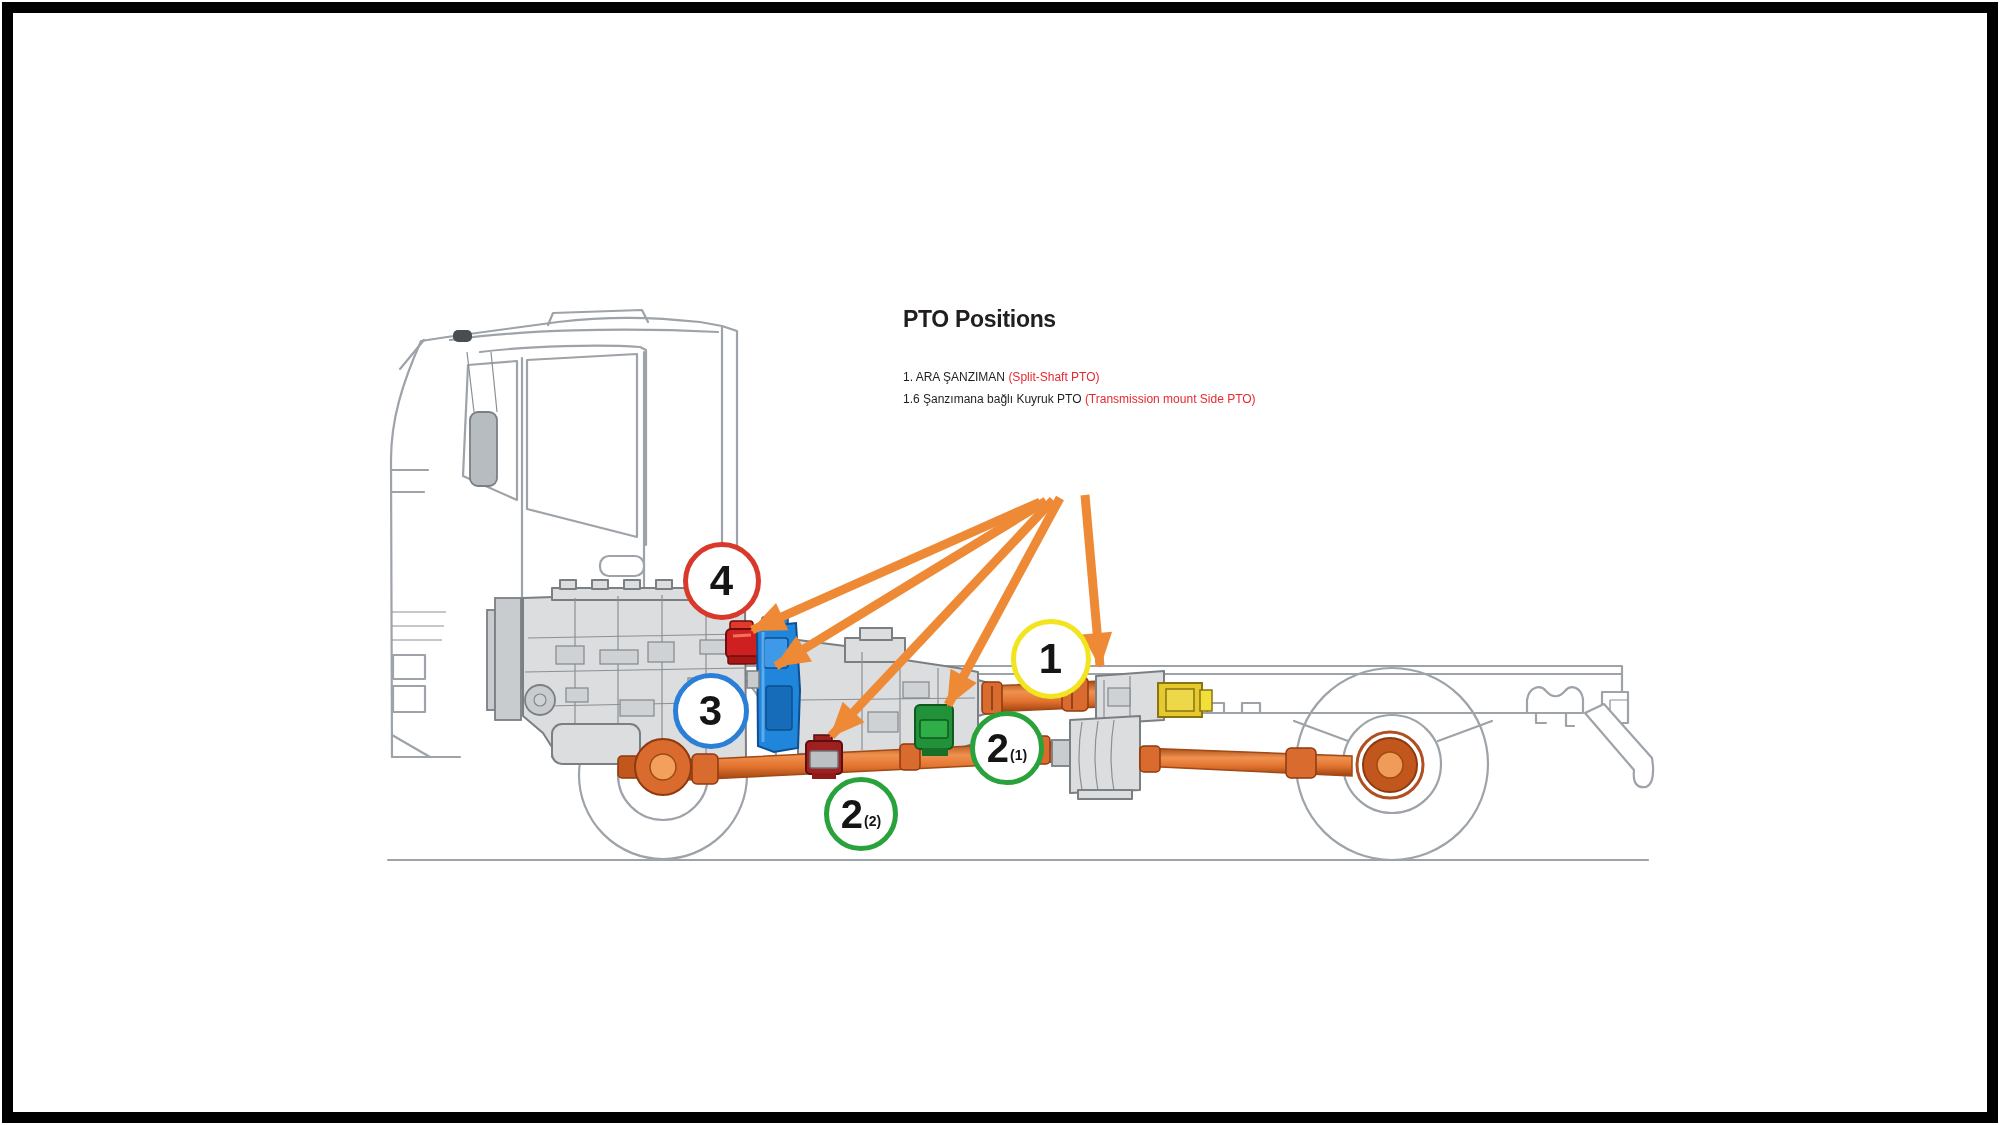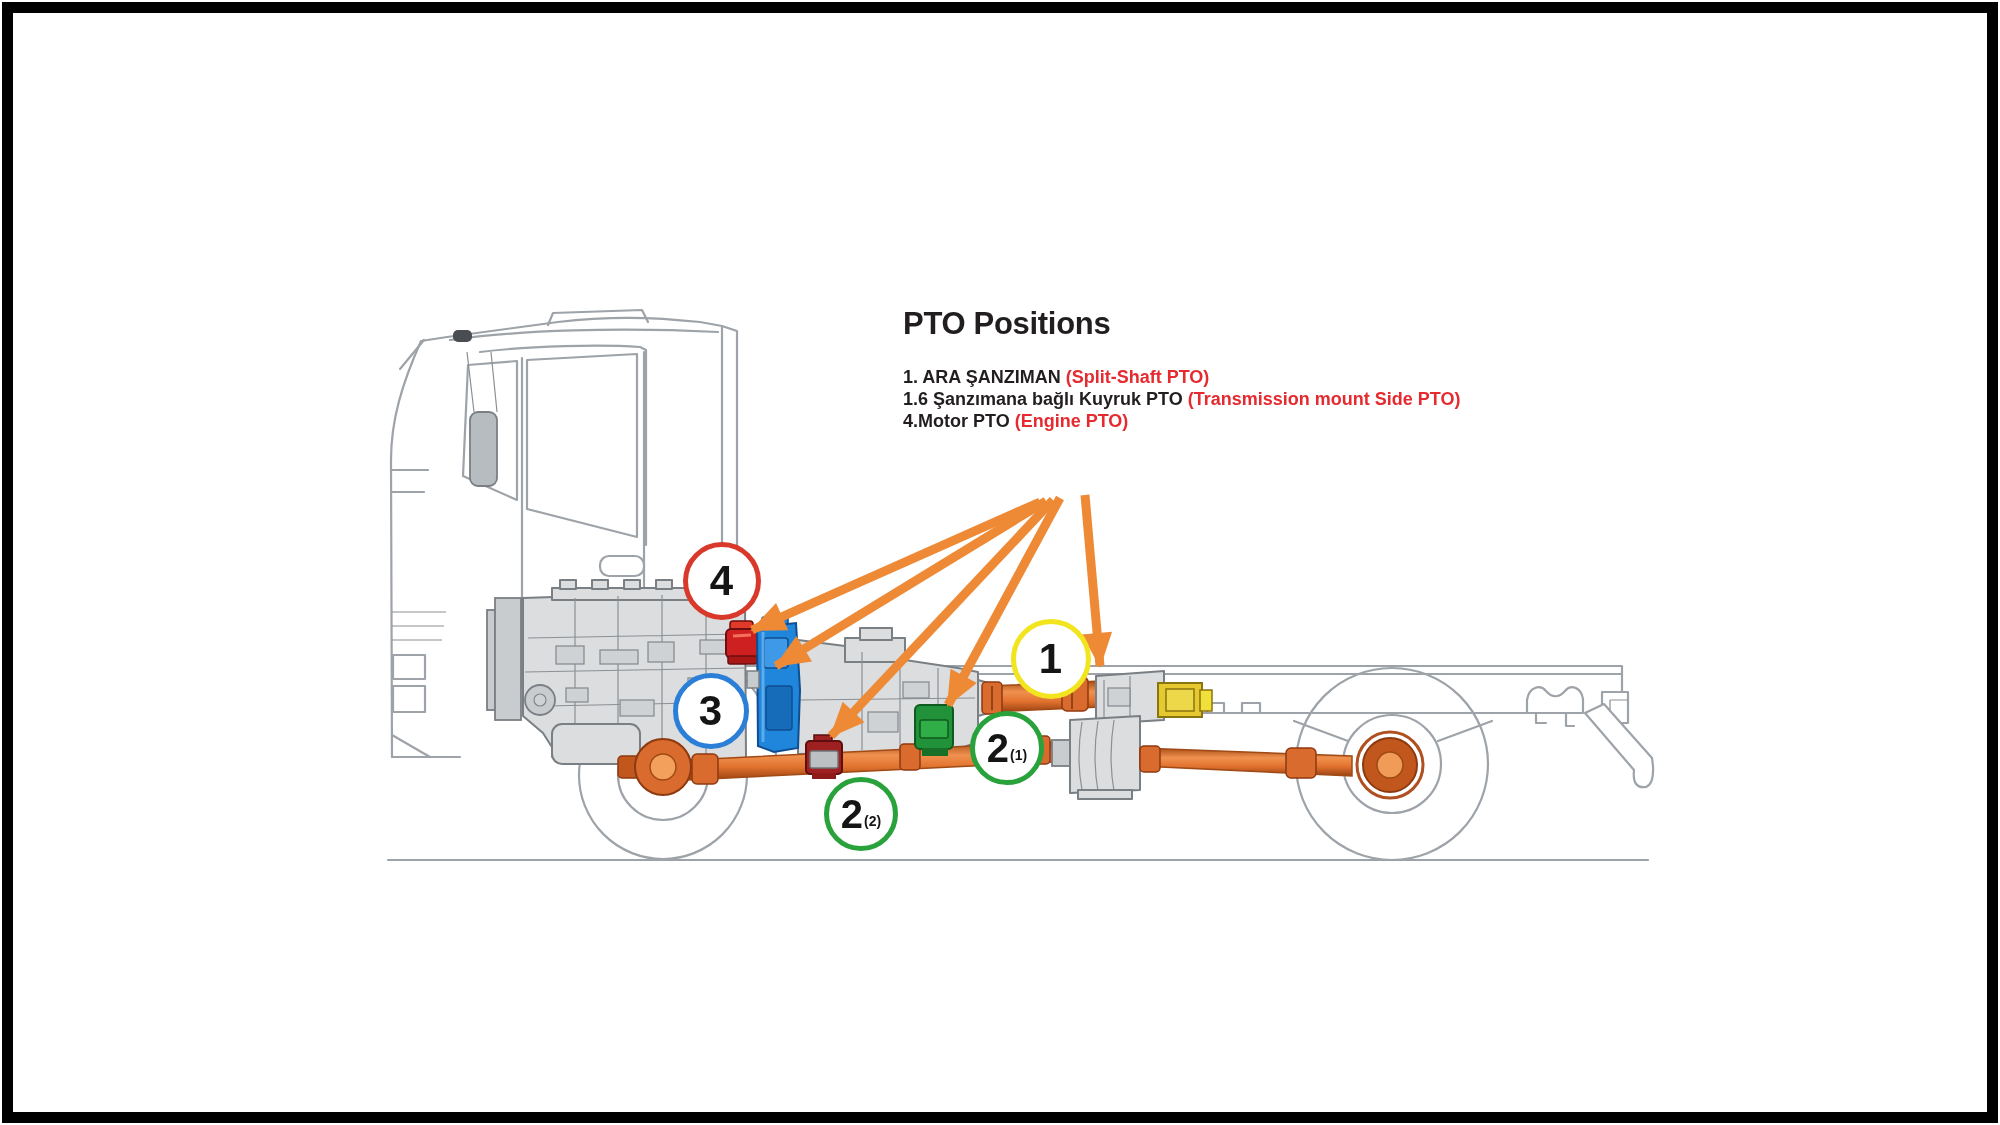--- a/index.html
+++ b/index.html
@@ -2,23 +2,23 @@
 <html style="--arrow: #ee8a35; --line: #9da3a8; --c-engine: #ce2020; --c-flywheel: #1f86db; --c-rear: #22923a; --c-side: #9e2020; --c-split: #e5c92f; --tblack: #221e1f; --tred: #e52a30;"><head>
 <meta charset="utf-8">
 <style>
   html,body{margin:0;padding:0;background:#fff;}
   #canvas{position:relative;width:2000px;height:1125px;background:#fff;overflow:hidden;
           font-family:"Liberation Sans","DejaVu Sans",sans-serif;}
   .frame{position:absolute;inset:2px;border:11px solid #000;pointer-events:none;}
   #truck-svg{position:absolute;left:0;top:0;width:2000px;height:1125px;}
 
   
-  #title{position:absolute;left:903px;top:306px;font-size:31px;font-weight:bold;
+  #title{position:absolute;left:903px;top:306px;font-size:23px;font-weight:bold;
          color:var(--tblack);letter-spacing:-0.3px;}
-  #legend{position:absolute;left:903px;top:366px;font-size:18px;font-weight:bold;line-height:22.2px;}
+  #legend{position:absolute;left:903px;top:366px;font-size:12px;font-weight:normal;line-height:22.2px;}
   .lg-black{color:var(--tblack);}
   .lg-red{color:var(--tred);}
 
   
   .callout{position:absolute;background:#fff;border-style:solid;border-radius:50%;
            display:flex;align-items:center;justify-content:center;color:#151515;}
   .callout .num{font-weight:bold;font-size:42px;line-height:1;}
   .callout.small-sub .num{font-size:40px;}
   .callout .sub{font-weight:bold;font-size:14px;margin-top:14px;margin-left:1px;}
 
@@ -203,21 +203,20 @@
       <line x1="1053" y1="500" x2="831" y2="736" marker-end="url(#ah)"></line>
       <line x1="1060" y1="498" x2="948" y2="705" marker-end="url(#ah)"></line>
       <line x1="1085" y1="495" x2="1100" y2="666" marker-end="url(#ah)"></line>
     </g>
   </svg>
 
   <div id="title">PTO Positions</div>
   <div id="legend">
     <div class="lg-line"><span class="lg-black">1. ARA ŞANZIMAN </span><span class="lg-red">(Split-Shaft PTO)</span></div>
     <div class="lg-line"><span class="lg-black">1.6 Şanzımana bağlı Kuyruk PTO </span><span class="lg-red">(Transmission mount Side PTO)</span></div>
-    <div class="lg-line"><span class="lg-black">4.Motor PTO </span><span class="lg-red">(Engine PTO)</span></div>
   </div>
 
   <div class="callout" style="left: 1011px; top: 619px; width: 70px; height: 70px; border-width: 5px; border-color: rgb(242, 228, 30);">
     <span class="num">1</span>
       <span class="sub"></span>
   </div>
   <div class="callout small-sub" style="left: 970px; top: 711px; width: 64px; height: 64px; border-width: 5px; border-color: rgb(42, 162, 60);">
     <span class="num">2</span>
       <span class="sub">(1)</span>
   </div>

